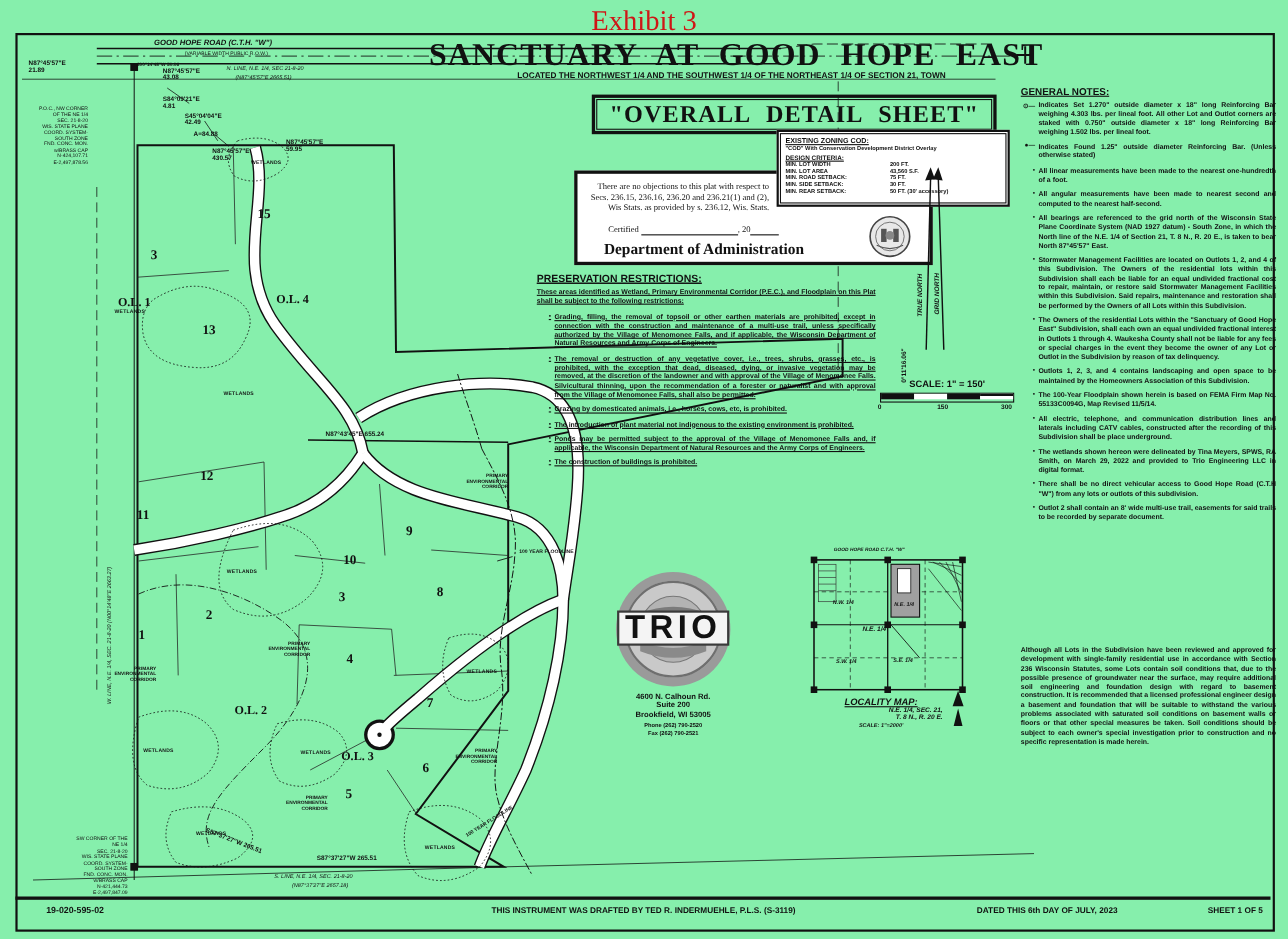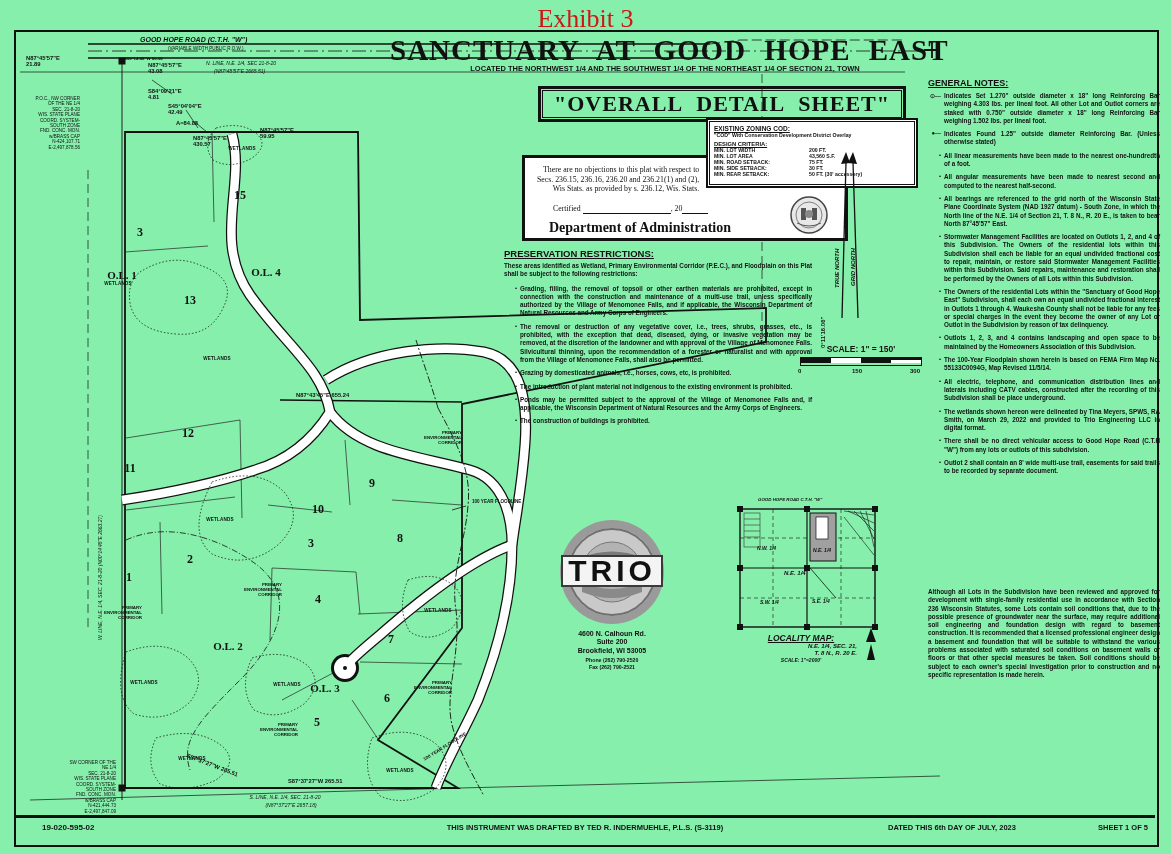--- a/index.html
+++ b/index.html
@@ -278,21 +278,21 @@
           <span style="width:95px;">MIN. SIDE SETBACK:</span>
           <span>30 FT.</span>
         </div>
       <div style="display:flex;font-size:5.2px;font-weight:bold;">
           <span style="width:95px;">MIN. REAR SETBACK:</span>
           <span>50 FT. (30' accessory)</span>
         </div>
     </div>
   </div>
 
-  <div class="abs" style="left:504px;top:248px;width:308px;">
+  <div class="abs" style="left:488px;top:248px;width:308px;text-decoration:underline;">
     <div class="hdg" style="font-size:9.5px;margin-bottom:3px;">PRESERVATION RESTRICTIONS:</div>
     <div class="b just" style="font-size:6.3px;line-height:1.32;margin-bottom:6px;">These areas identified as Wetland, Primary Environmental Corridor (P.E.C.), and Floodplain on this Plat shall be subject to the following restrictions:</div>
     <div class="note">
         <span class="mk">•</span>
         <div class="tx">Grading, filling, the removal of topsoil or other earthen materials are prohibited, except in connection with the construction and maintenance of a multi-use trail, unless specifically authorized by the Village of Menomonee Falls, and if applicable, the Wisconsin Department of Natural Resources and Army Corps of Engineers.</div>
       </div>
     <div class="note">
         <span class="mk">•</span>
         <div class="tx">The removal or destruction of any vegetative cover, i.e., trees, shrubs, grasses, etc., is prohibited, with the exception that dead, diseased, dying, or invasive vegetation may be removed, at the discretion of the landowner and with approval of the Village of Menomonee Falls. Silvicultural thinning, upon the recommendation of a forester or naturalist and with approval from the Village of Menomonee Falls, shall also be permitted.</div>
       </div>

